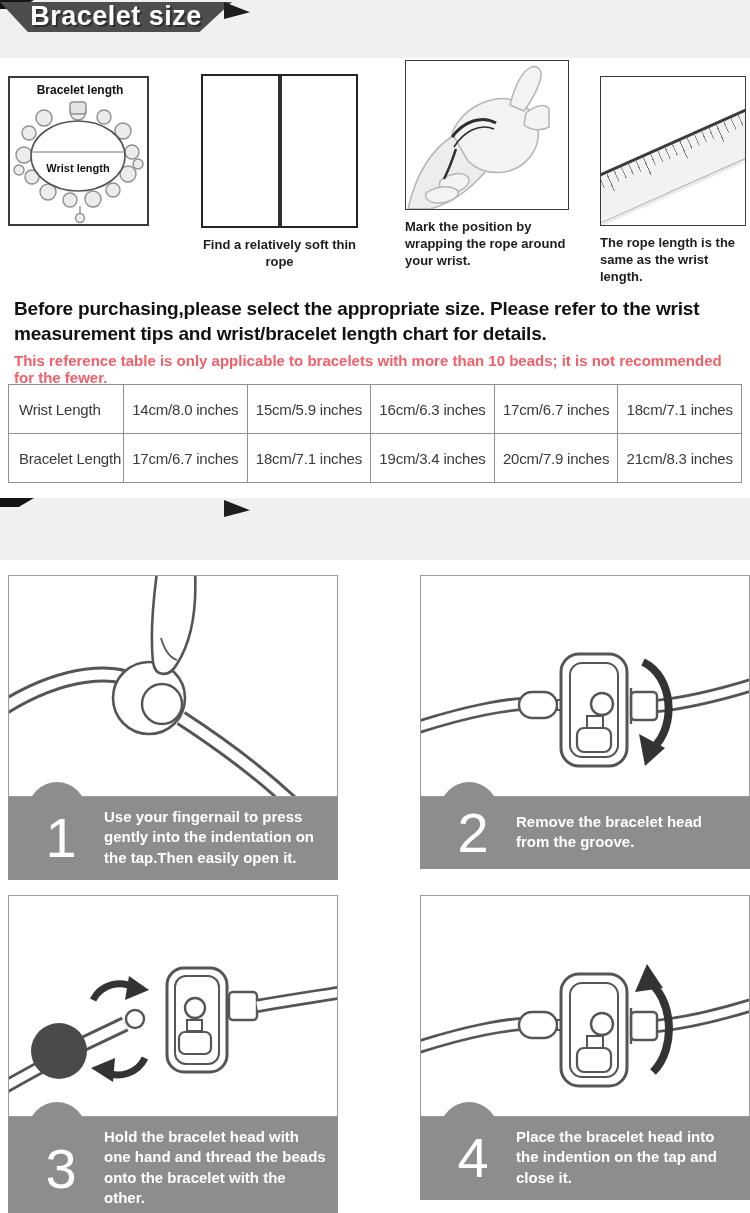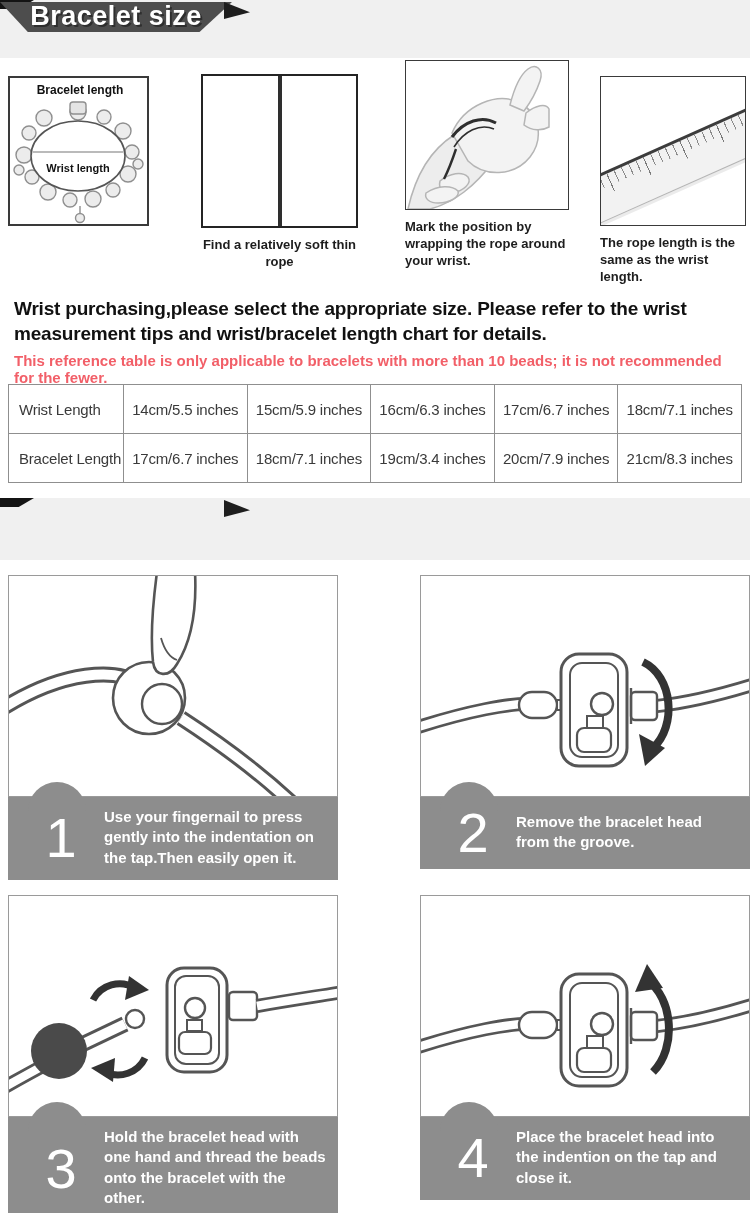--- a/index.html
+++ b/index.html
@@ -218,28 +218,28 @@
     <div class="ruler-wrap">
       <div class="ruler">
         <div class="ruler-ticks"></div>
         <div class="ruler-ticks-long"></div>
       </div>
     </div>
   </div>
   <div class="fig-caption">The rope length is the same as the wrist length.</div>
 </div>
 
-<p class="intro">Wrist purchasing,please select the appropriate size. Please refer to the wrist measurement tips and wrist/bracelet length chart for details.</p>
+<p class="intro">Before purchasing,please select the appropriate size. Please refer to the wrist measurement tips and wrist/bracelet length chart for details.</p>
 <p class="note">This reference table is only applicable to bracelets with more than 10 beads; it is not recommended for the fewer.</p>
 
 <table class="size-table">
   <tbody>
       <tr>
     <td class="rowlabel">Wrist Length</td>
-    <td>14cm/5.5 inches</td>
+    <td>14cm/8.0 inches</td>
     <td>15cm/5.9 inches</td>
     <td>16cm/6.3 inches</td>
     <td>17cm/6.7 inches</td>
     <td>18cm/7.1 inches</td>
   </tr>
   <tr>
     <td class="rowlabel">Bracelet Length</td>
     <td>17cm/6.7 inches</td>
     <td>18cm/7.1 inches</td>
     <td>19cm/3.4 inches</td>

